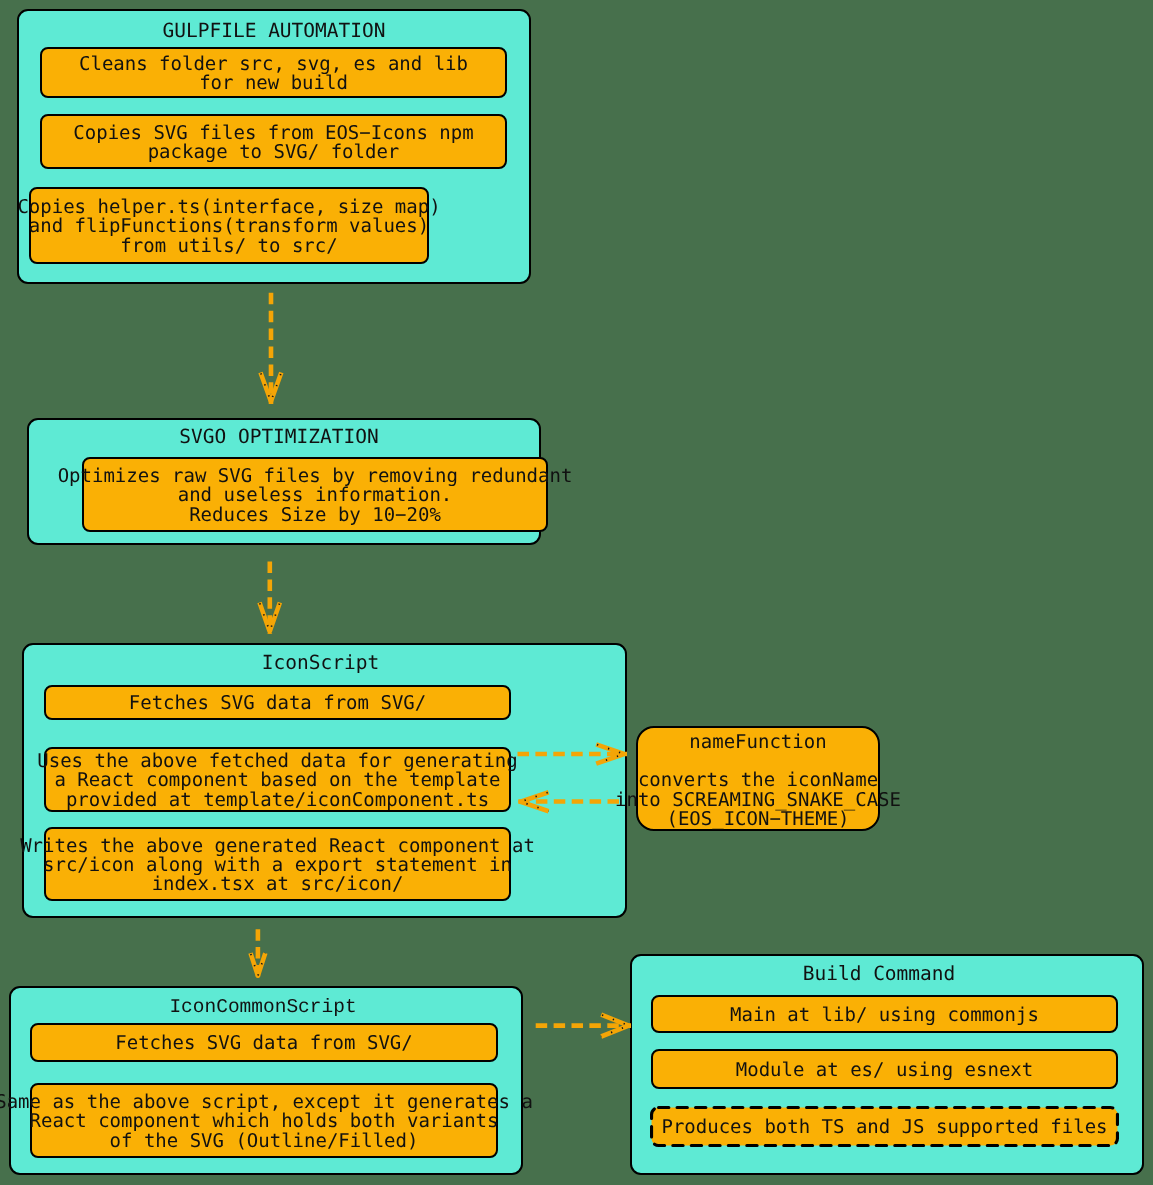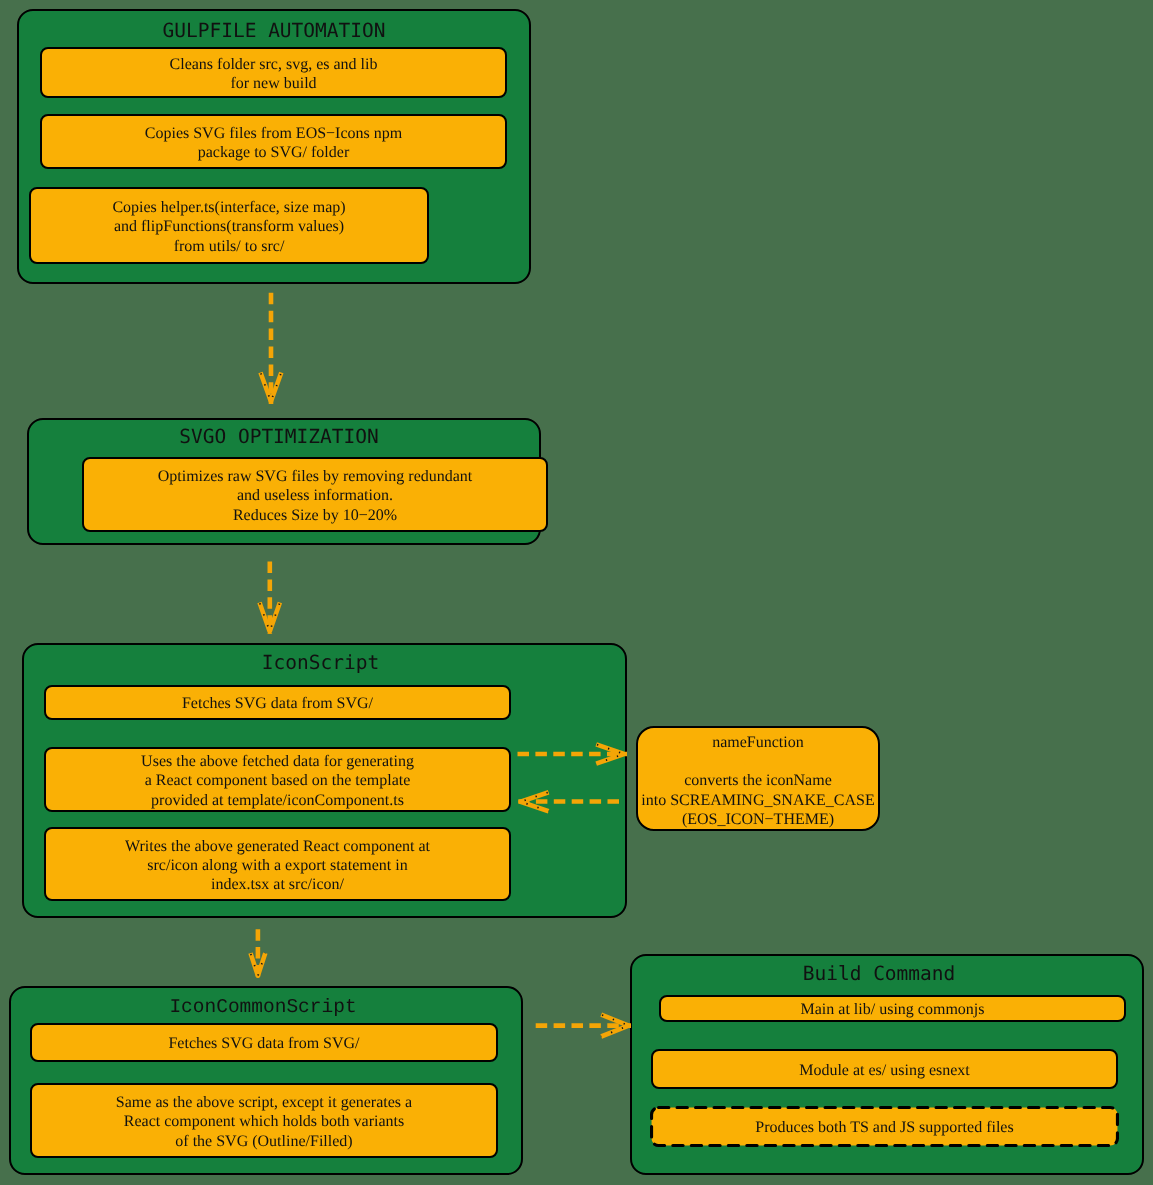--- a/index.html
+++ b/index.html
@@ -9,23 +9,23 @@
     background:#47704c;
     font-family:"DejaVu Sans Mono", monospace;
     -webkit-font-smoothing:antialiased;
     text-rendering:geometricPrecision;
     overflow:hidden;
   }
   #stage{position:relative;width:1153px;height:1185px;opacity:0.999;}
 
   .cluster{
     position:absolute;
-    background:#15803d;
+    background:#5eead4;
     border:2px solid #000000;
-    border-radius:16px;
+    border-radius:11px;
     box-sizing:border-box;
   }
   .cluster-title{
     position:absolute;
     left:0;right:0;
     text-align:center;
     font-size:19.5px;
     line-height:20px;
     color:#111111;
     white-space:pre;
@@ -34,25 +34,24 @@
     position:absolute;
     background:#fab005;
     border:2px solid #000000;
     border-radius:8px;
     box-sizing:border-box;
     display:flex;
     align-items:center;
     justify-content:center;
     padding-top:3px;
     color:#111111;
-    font-size:16px;
+    font-size:19px;
     line-height:19.2px;
     text-align:center;
     white-space:pre;
-    font-family:Liberation Serif, serif;
   }
   .node.big{border-radius:18px;}
   .node.dashed{border:none;background:transparent;position:absolute;}
   .node.dashed .dashborder{position:absolute;left:0;top:0;width:100%;height:100%;overflow:visible;}
   .node.dashed .nodelabel{position:relative;z-index:1;}
   
   #c-gulpfile{left:17px;top:9px;width:514px;height:275px;}
   #c-gulpfile .cluster-title{top:10px;}
   #n-clean     {left:21px;top:36px; width:467px;height:51px;}
   #n-copysvg   {left:21px;top:103px;width:467px;height:55px;}
@@ -72,21 +71,21 @@
 
   
   #c-iconcommon{left:9px;top:986px;width:514px;height:189px;}
   #c-iconcommon .cluster-title{top:9px;transform:translateX(-3px);font-family:Liberation Mono, monospace;}
   #n-fetch2{left:19px;top:35px;width:468px;height:39px;}
   #n-same  {left:19px;top:95px;width:468px;height:75px;}
 
   
   #c-build{left:630px;top:954px;width:514px;height:221px;padding-left:48px;}
   #c-build .cluster-title{top:8px;transform:translateX(-8px);}
-  #n-main    {left:19px;top:39px; width:467px;height:27px;margin-left:8px;}
+  #n-main    {left:19px;top:39px; width:467px;height:38px;}
   #n-module  {left:19px;top:93px; width:467px;height:40px;}
   #n-produces{left:18px;top:150px;width:469px;height:41px;}
 
   
   #n-namefunction{left:636px;top:726px;width:244px;height:105px;padding-top:8px;padding-bottom:3px;}
 
   svg.edges{position:absolute;left:0;top:0;width:1153px;height:1185px;overflow:visible;}
   .lnk{fill:none;stroke:#f4a506;stroke-width:4.6;stroke-dasharray:11.5 6.4;}
   .head{fill:none;stroke:#f4a506;stroke-width:4.6;stroke-linecap:butt;stroke-linejoin:round;}
   .headdot{fill:none;stroke:#151515;stroke-width:1.7;stroke-linecap:butt;stroke-linejoin:round;stroke-dasharray:1.3 10.3;stroke-dashoffset:-0.9;}

